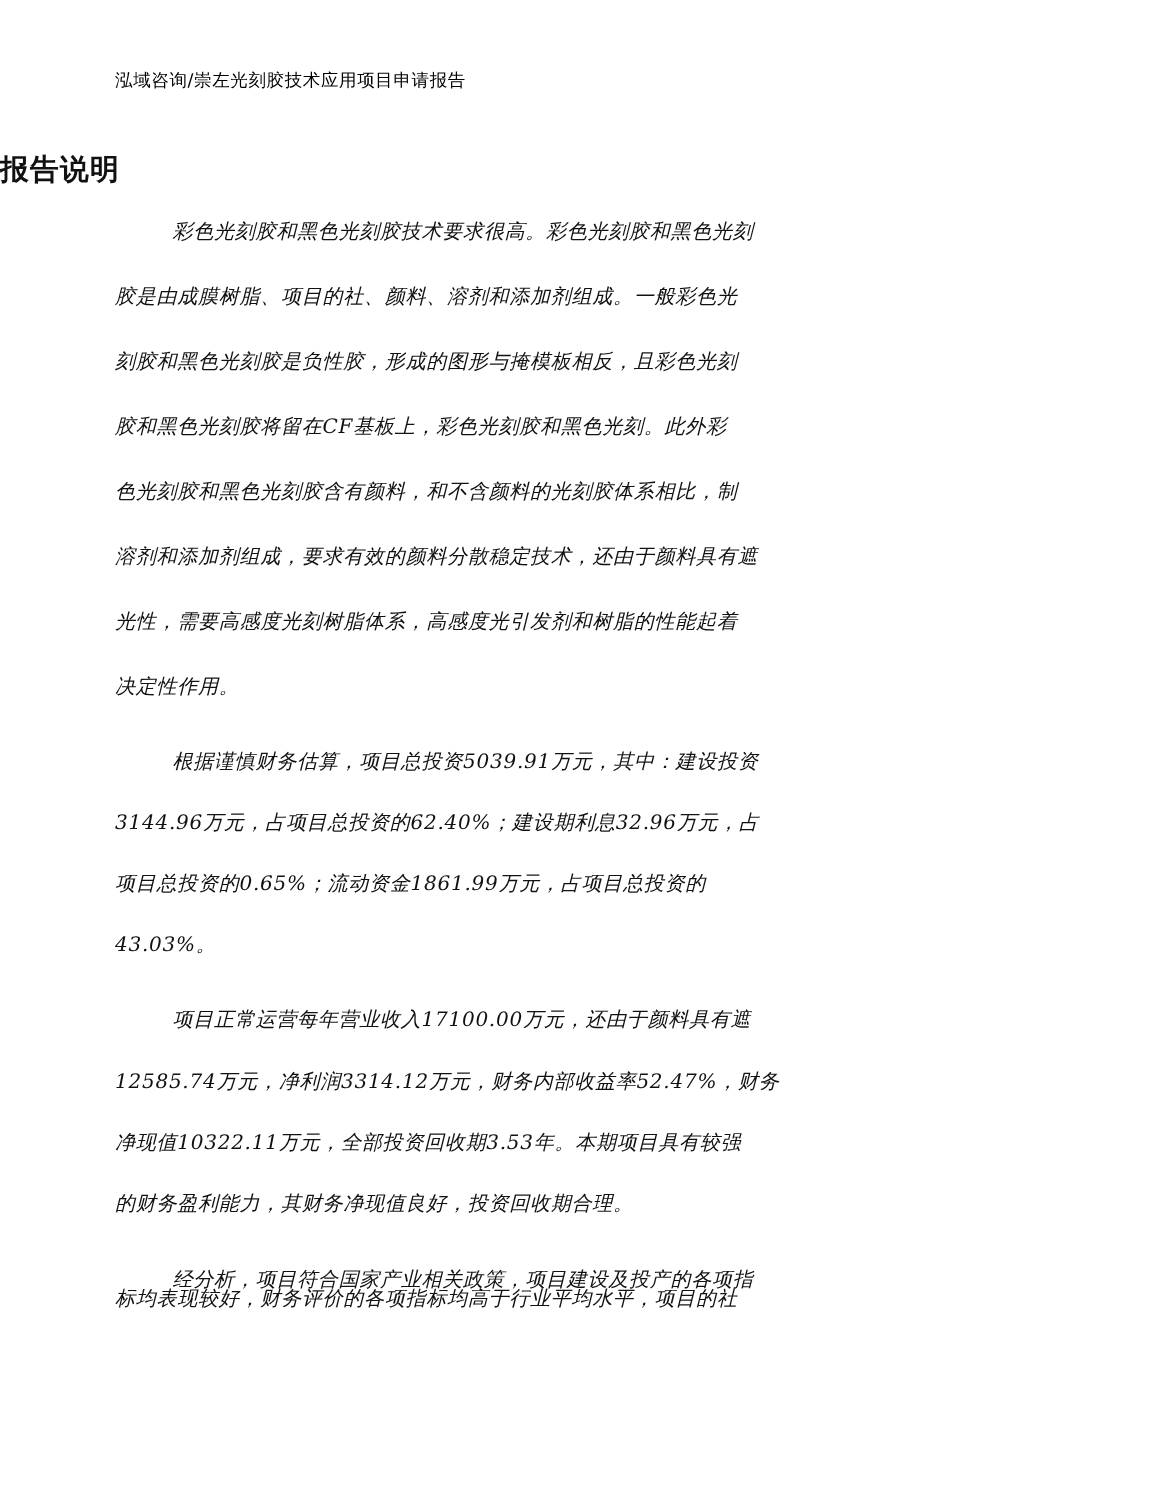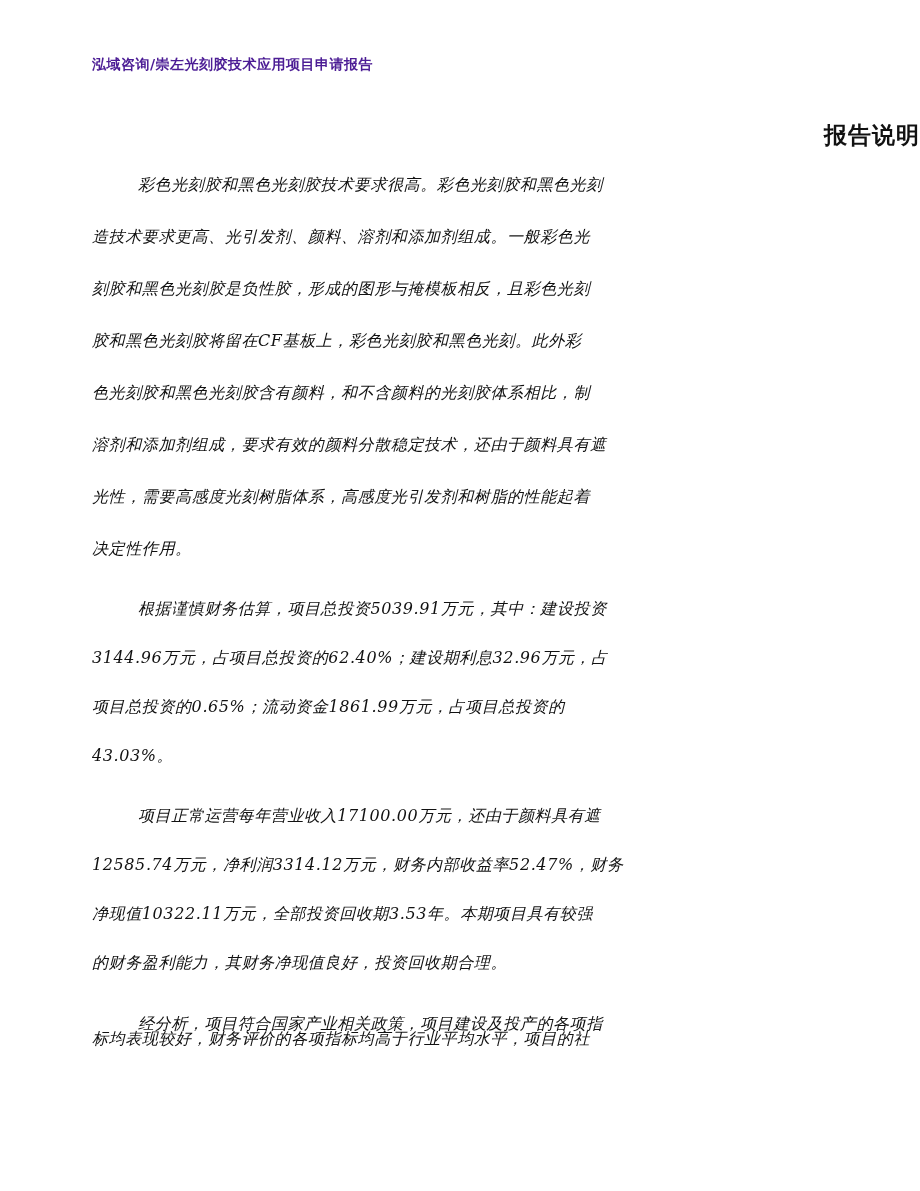--- a/index.html
+++ b/index.html
@@ -1,35 +1,35 @@
 <!DOCTYPE html>
 <html><head>
 <meta charset="utf-8">
 <style>
   html, body { margin: 0; padding: 0; background: #ffffff; }
   body { width: 920px; height: 1191px; position: relative; overflow: hidden;
          font-family: "DejaVu Serif", "Liberation Serif", serif; color: #111; }
-  .header { position: absolute; left: 92px; top: 56px; font-size: 14px; color: #4c1d95;
-            letter-spacing: 0.5px; font-family: "DejaVu Sans", "Liberation Sans", sans-serif; font-weight: bold; }
-  .title { position: absolute; left: 0; width: 920px; top: 120px; text-align: right;
+  .header { position: absolute; left: 92px; top: 56px; font-size: 14px; color: #000000;
+            letter-spacing: 0.5px; font-family: "DejaVu Sans", "Liberation Sans", sans-serif; }
+  .title { position: absolute; left: 0; width: 920px; top: 120px; text-align: left;
            font-size: 23px; font-weight: bold; letter-spacing: 1px; }
   .line { position: absolute; left: 92px; width: 740px; font-size: 16px; white-space: nowrap;
           line-height: 30px; letter-spacing: 0.6px; font-style: italic; }
   .indent { left: 138px; }
 </style>
 </head>
 <body>
 
 <div>
   <div class="header">泓域咨询/崇左光刻胶技术应用项目申请报告</div>
   <div class="title">报告说明</div>
 
   <div>
     <div class="line indent" style="top:170px">彩色光刻胶和黑色光刻胶技术要求很高。彩色光刻胶和黑色光刻</div>
-    <div class="line" style="top:222px">造技术要求更高、光引发剂、颜料、溶剂和添加剂组成。一般彩色光</div>
+    <div class="line" style="top:222px">胶是由成膜树脂、项目的社、颜料、溶剂和添加剂组成。一般彩色光</div>
     <div class="line" style="top:274px">刻胶和黑色光刻胶是负性胶，形成的图形与掩模板相反，且彩色光刻</div>
     <div class="line" style="top:326px">胶和黑色光刻胶将留在CF基板上，彩色光刻胶和黑色光刻。此外彩</div>
     <div class="line" style="top:378px">色光刻胶和黑色光刻胶含有颜料，和不含颜料的光刻胶体系相比，制</div>
     <div class="line" style="top:430px">溶剂和添加剂组成，要求有效的颜料分散稳定技术，还由于颜料具有遮</div>
     <div class="line" style="top:482px">光性，需要高感度光刻树脂体系，高感度光引发剂和树脂的性能起着</div>
     <div class="line" style="top:534px">决定性作用。</div>
   </div>
 
   <div>
     <div class="line indent" style="top:594px">根据谨慎财务估算，项目总投资5039.91万元，其中：建设投资</div>

